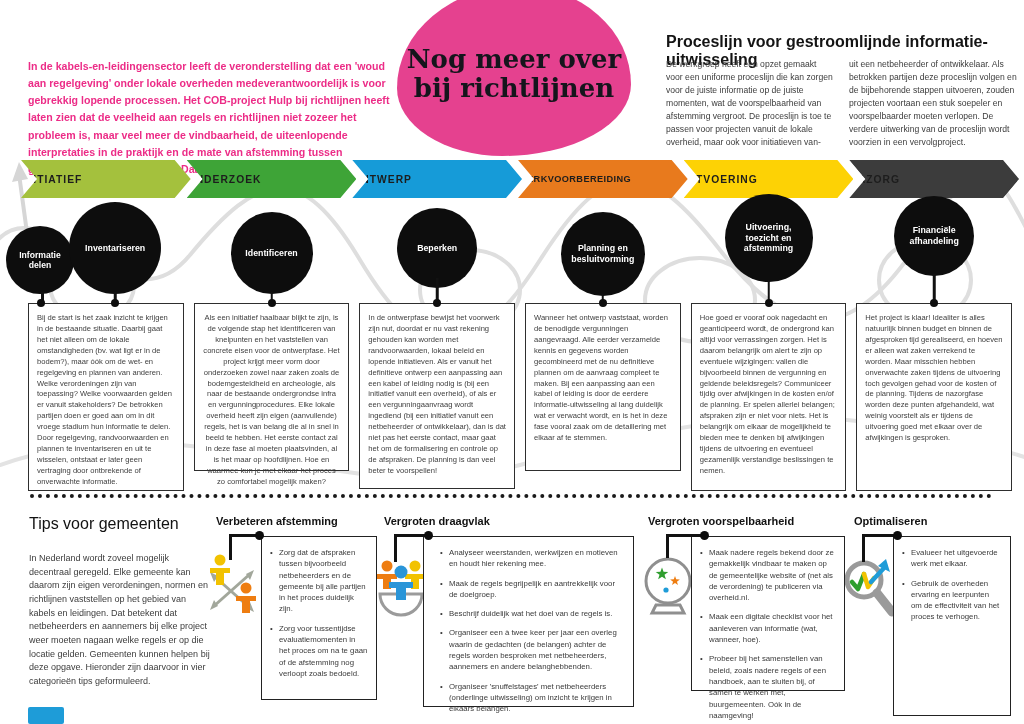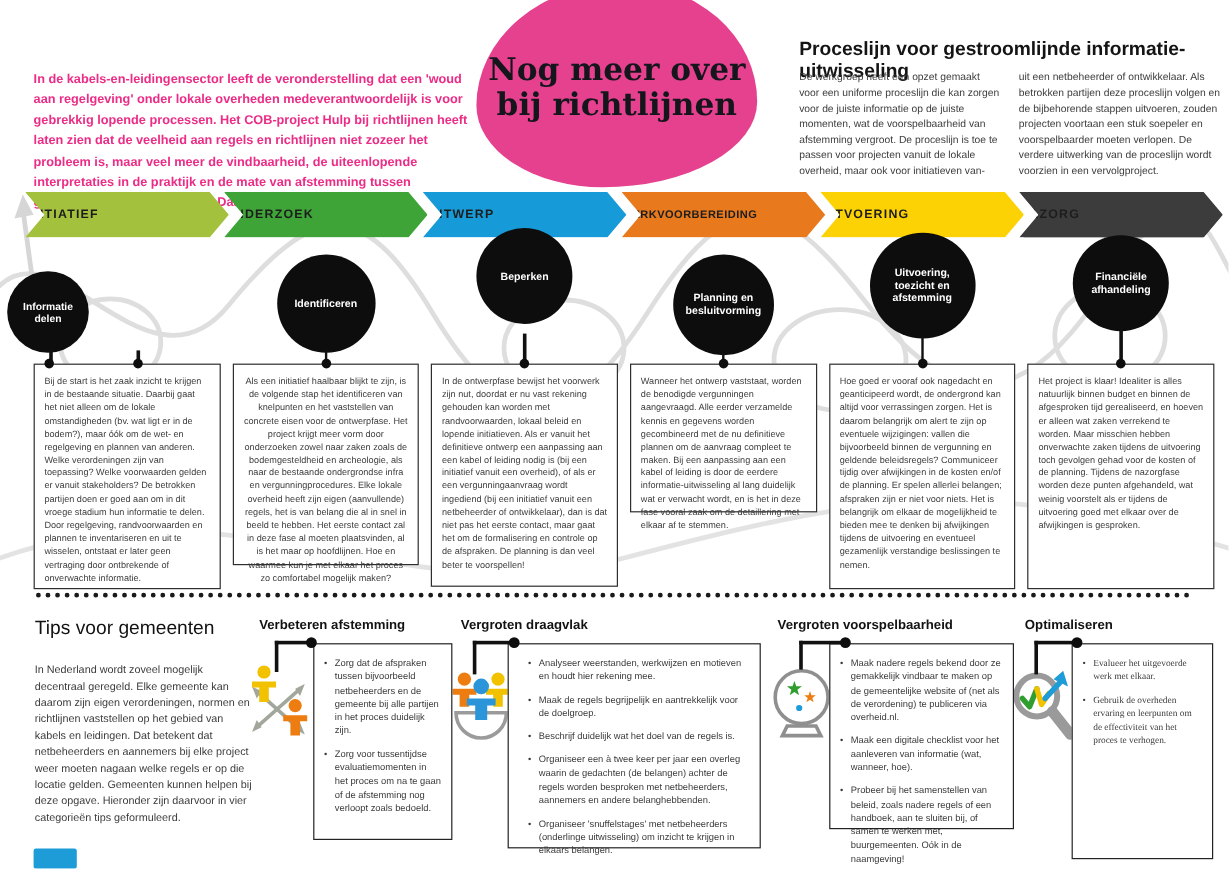--- a/index.html
+++ b/index.html
@@ -29,41 +29,41 @@
   .p4 .arrow span{font-size:9.2px;letter-spacing:.4px;}
   .arrow.outline-inner{position:absolute;inset:2px;width:auto;margin:0;background:#fff;}
   .p1 .arrow{background:#a4c13d;} .p2 .arrow{background:#3ea437;} .p3 .arrow{background:#169bd8;}
   .p4 .arrow{background:#e87a1d;} .p5 .arrow{background:#fdd205;}
   .p6 .arrow{background:#3c3c3c;}
   .circle{position:absolute;left:50%;transform:translateX(-50%);background:#0d0d0d;border-radius:50%;
           color:#fff;display:flex;align-items:center;justify-content:center;text-align:center;
           font-size:8.8px;font-weight:700;line-height:1.2;z-index:1;padding:4px;box-sizing:border-box;}
   .p1 .circle{width:92px;height:92px;top:42px;left:56%;}
   .p2 .circle{width:82px;height:82px;top:52px;}
-  .p3 .circle{width:80px;height:80px;top:30px;}
+  .p3 .circle{width:80px;height:80px;top:48px;}
   .p4 .circle{width:84px;height:84px;top:52px;}
   .p5 .circle{width:88px;height:88px;top:34px;}
   .p6 .circle{width:80px;height:80px;top:36px;}
   .circle.small{width:68px;height:68px;top:66px;left:-22px;transform:none;font-size:8.6px;}
   .stem{position:absolute;left:50%;transform:translateX(-50%);width:2.5px;background:#111;z-index:1;}
   .p1 .stem.main{top:132px;height:12px;left:56%;}
   .p2 .stem.main{top:132px;height:12px;}
   .p3 .stem.main{top:118px;height:26px;}
   .p4 .stem.main{top:134px;height:10px;}
   .p5 .stem.main{top:120px;height:24px;}
   .p6 .stem.main{top:114px;height:30px;}
   .stem.extra{left:13px;top:132px;height:12px;transform:none;}
   .dot{position:absolute;width:8px;height:8px;border-radius:50%;background:#0d0d0d;top:139px;
        left:50%;transform:translateX(-50%);z-index:3;}
   .p1 .dot.main{left:56%;}
   .dot.extra{left:13px;transform:translateX(-50%);}
   .pbox{position:absolute;top:143px;left:0;right:0;background:#fff;border:1.5px solid #2e2e2e;
         padding:9px 8px;font-size:7.6px;line-height:1.44;color:#3d3d3d;z-index:2;box-sizing:border-box;}
   .p1 .pbox{height:188px;} .p2 .pbox{height:168px;text-align:center;} .p3 .pbox{height:186px;}
-  .p4 .pbox{height:124px;} .p5 .pbox{height:188px;} .p6 .pbox{height:188px;}
+  .p4 .pbox{height:168px;} .p5 .pbox{height:188px;} .p6 .pbox{height:188px;}
 
   .doodle{position:absolute;left:0;top:130px;width:1024px;height:400px;z-index:0;}
 
   .dotted-divider{position:absolute;left:30px;top:494px;width:962px;border-top:4px dotted #1a1a1a;}
 
   
   .tips-head{position:absolute;left:29px;top:515px;font-size:16px;font-weight:400;color:#121212;}
   .tips-intro{position:absolute;left:29px;top:543px;width:182px;font-size:9px;line-height:1.52;color:#3c3c3c;}
   .tip-col-head{position:absolute;font-size:11px;font-weight:700;color:#121212;white-space:nowrap;}
   .tbox{position:absolute;background:#fff;border:1.5px solid #222;box-sizing:border-box;
@@ -109,20 +109,21 @@
     <p>uit een netbeheerder of ontwikkelaar. Als betrokken partijen deze proceslijn volgen en de bijbehorende stappen uitvoeren, zouden projecten voortaan een stuk soepeler en voorspelbaarder moeten verlopen. De verdere uitwerking van de proceslijn wordt voorzien in een vervolgproject.</p>
   </div>
 
   <div class="phases">
 
     <div class="phase p1">
       <div class="arrow">
           <span>INITIATIEF</span>
         </div>
       <div class="circle small">Informatie delen</div>
+      <div class="circle">Inventariseren</div>
       <div class="stem main"></div>
       <div class="stem extra"></div>
       <div class="dot main"></div>
       <div class="dot extra"></div>
       <div class="pbox">Bij de start is het zaak inzicht te krijgen in de bestaande situatie. Daarbij gaat het niet alleen om de lokale omstandigheden (bv. wat ligt er in de bodem?), maar óók om de wet- en regelgeving en plannen van anderen. Welke verordeningen zijn van toepassing? Welke voorwaarden gelden er vanuit stakeholders? De betrokken partijen doen er goed aan om in dit vroege stadium hun informatie te delen. Door regelgeving, randvoorwaarden en plannen te inventariseren en uit te wisselen, ontstaat er later geen vertraging door ontbrekende of onverwachte informatie.</div>
     </div>
 
     <div class="phase p2">
       <div class="arrow">
           <span>ONDERZOEK</span>
@@ -254,21 +255,21 @@
   <div class="conn" style="left:862px;top:534px;width:34px;height:2.5px;"></div>
   <div class="conn" style="left:862px;top:534px;width:2.5px;height:28px;"></div>
   <svg class="tip-icon" style="left:840px;top:556px;" width="60" height="66" viewBox="0 0 60 66">
     <circle cx="24" cy="24" r="17" fill="#ffffff" stroke="#9a9a9a" stroke-width="5"></circle>
     <line x1="37" y1="37" x2="52" y2="56" stroke="#9a9a9a" stroke-width="9" stroke-linecap="round"></line>
     <polyline points="12,26 18,33 24,18" stroke="#2f9e2f" stroke-width="4.5" fill="none" stroke-linecap="round" stroke-linejoin="round"></polyline>
     <polyline points="24,18 28,31 34,22" stroke="#f2c200" stroke-width="4.5" fill="none" stroke-linecap="round" stroke-linejoin="round"></polyline>
     <line x1="31" y1="26" x2="44" y2="12" stroke="#1e9cd8" stroke-width="4.5" stroke-linecap="round"></line>
     <polygon points="46,3 50,16 38,10" fill="#1e9cd8"></polygon>
   </svg>
-  <div class="tbox" style="left:893px;top:536px;width:118px;height:180px;font-family:Liberation Serif, serif;">
+  <div class="tbox" style="left:893px;top:536px;width:118px;height:180px;">
     <ul>
       <li>Evalueer het uitgevoerde werk met elkaar.</li>
       <li>Gebruik de overheden ervaring en leerpunten om de effectiviteit van het proces te verhogen.</li>
     </ul>
   </div>
 
   <div class="logo-fragment"></div>
 </div>
 
 </body></html>

